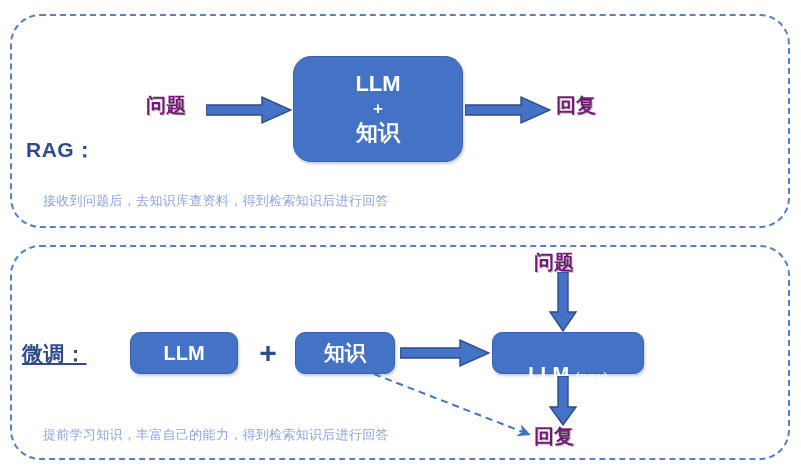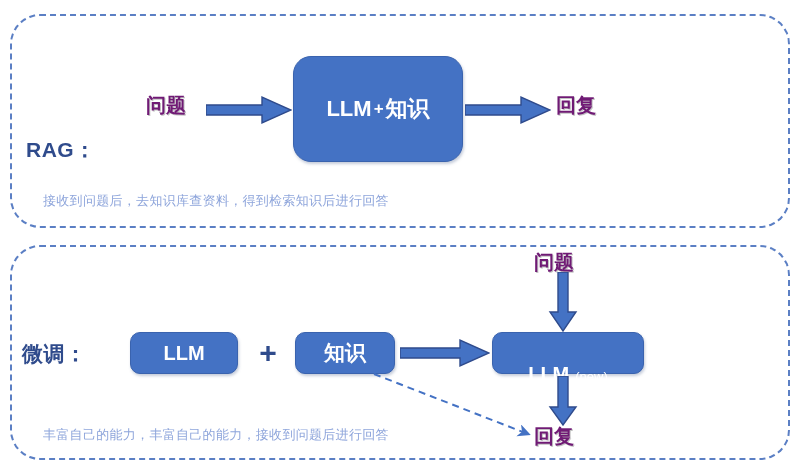--- a/index.html
+++ b/index.html
@@ -25,21 +25,21 @@
 
   
   .row-label{
     position:absolute;
     color:#2F4B8C;
     font-weight:bold;
     white-space:nowrap;
     letter-spacing:.5px;
   }
   #label-rag{left:26px;top:94px;font-size:21px;margin-top:42px;}
-  #label-ft{left:22px;top:340px;font-size:21px;}
+  #label-ft{left:22px;top:340px;font-size:21px;text-decoration:underline;}
 
   
   .term{
     position:absolute;
     color:#701a75;
     font-weight:bold;
     white-space:nowrap;
     font-size:20px;
     text-shadow:1px 1px 0 rgba(120,120,120,.45);
   }
@@ -50,21 +50,21 @@
 
   
   .bluebox{
     position:absolute;
     background:#4472C4;
     border:1px solid #3A63AE;
     border-radius:12px;
     box-sizing:border-box;
     color:#ffffff;
     display:flex;
-    flex-direction:row;
+    flex-direction:column;
     align-items:center;
     justify-content:center;
     box-shadow:1px 2px 3px rgba(90,110,150,.35);
   }
   #box-llm-knowledge{
     left:293px;top:56px;width:170px;height:106px;
     border-radius:18px;
     gap:2px;
   }
   #box-llm-knowledge .ln{font-size:22px;font-weight:bold;line-height:1.12;}
@@ -189,15 +189,15 @@
         <marker id="dash-head" markerWidth="7" markerHeight="7" refX="5" refY="3.2" orient="auto" markerUnits="strokeWidth">
           <path d="M0,0 L6.5,3.2 L0,6.4 L1.8,3.2 Z" fill="#4472C4"></path>
         </marker>
       </defs>
       <line x1="2" y1="2" x2="156" y2="62" stroke="#4472C4" stroke-width="2" stroke-dasharray="7 5" marker-end="url(#dash-head)"></line>
     </svg>
   </div>
 
   <div class="term" id="term-reply-ft">回复</div>
 
-  <div class="caption" id="caption-ft">丰富自己的能力，丰富自己的能力，接收到问题后进行回答</div>
+  <div class="caption" id="caption-ft">提前学习知识，丰富自己的能力，得到检索知识后进行回答</div>
 
 </div>
 
 </body></html>

